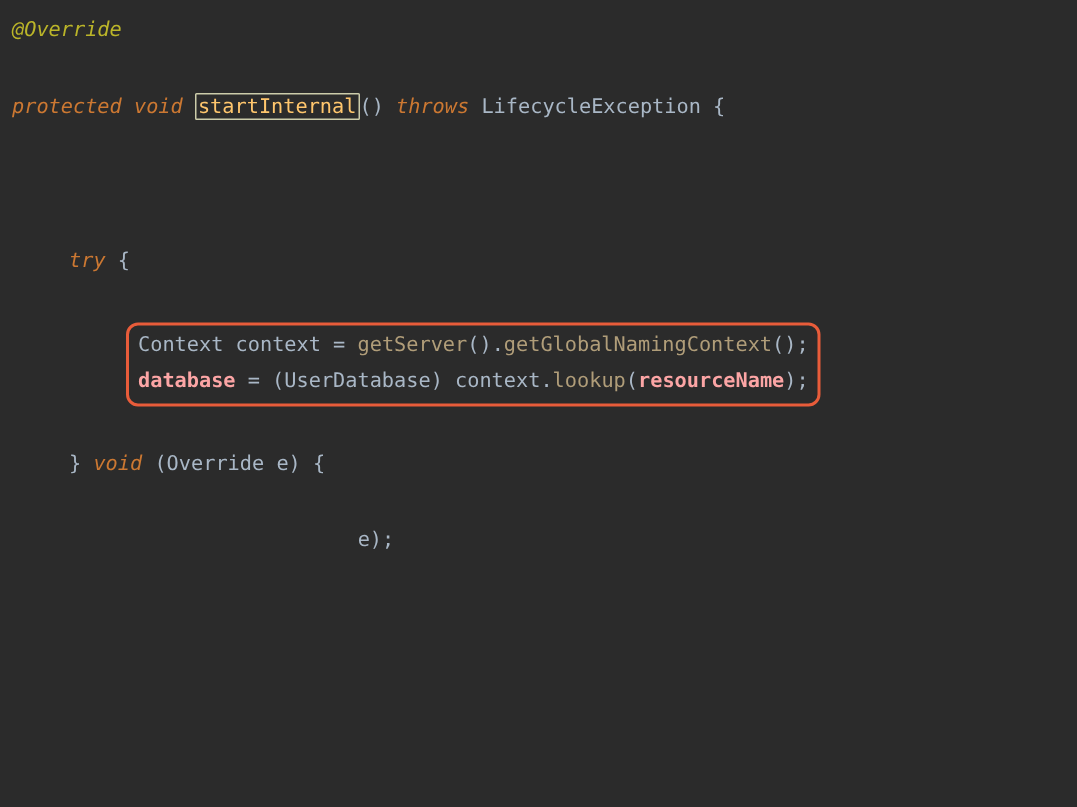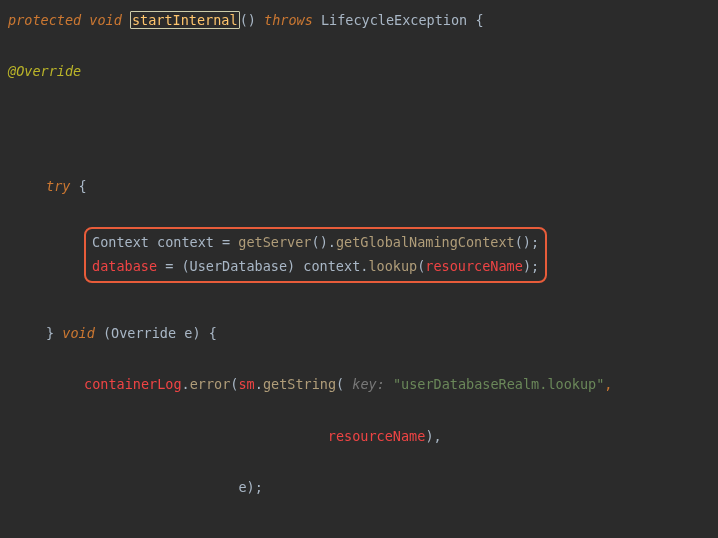--- a/index.html
+++ b/index.html
@@ -10,31 +10,31 @@
     line-height: 1.9;
     color: #a9b7c6;
     width: 718px;
     height: 538px;
     overflow: hidden;
     padding: 8px 0 0 8px;
   }
   pre { font-family: inherit; }
   .ln { display: block; white-space: pre; }
   .i1 { padding-left: 0; }
-  .i2 { padding-left: 38px; margin-top: 12px; }
+  .i2 { padding-left: 38px; }
   .i3 { padding-left: 76px; }
 
   .annot  { color: #bbb529; font-style: italic; }
   .kwIt   { color: #cc7832; font-style: italic; }
   .type   { color: #a9b7c6; }
   .fn     { color: #ffc66d; }
   .fnIt   { color: #ffc66d; font-style: italic; }
   .call   { color: #b09d79; }
   .var    { color: #a9b7c6; }
-  .field  { color: #ef4444; }
+  .field  { color: #fca5a5; font-weight: bold; }
   .string { color: #6a8759; }
   .param  { color: #787878; font-style: italic; }
   .op     { color: #a9b7c6; }
   .brace  { color: #a9b7c6; }
   .punc   { color: #cc7832; }
 
   .boxed {
     border: 1px solid #ccccaa;
     padding: 0 1px;
     border-radius: 1px;
@@ -45,28 +45,26 @@
     border-radius: 8px;
     padding: 2px 6px 3px 6px;
     line-height: 1.75;
     margin-top: 2px;
   }
   .hl-line { display: block; white-space: pre; color: #a9b7c6; }
 </style>
 </head>
 <body>
 
-<pre><span class="ln i1"><span class="kwIt">protected</span> <span class="kwIt">void</span> <span class="boxed fn">startInternal</span><span class="op">()</span> <span class="kwIt">throws</span> <span class="type">LifecycleException</span> <span class="brace">{</span></span>
-<span class="ln i1"><span class="annot">@Override</span></span>
+<pre><span class="ln i1"><span class="annot">@Override</span></span>
+<span class="ln i1"><span class="kwIt">protected</span> <span class="kwIt">void</span> <span class="boxed fn">startInternal</span><span class="op">()</span> <span class="kwIt">throws</span> <span class="type">LifecycleException</span> <span class="brace">{</span></span>
 <span class="ln"> </span>
 <span class="ln i2"><span class="kwIt">try</span> <span class="brace">{</span></span>
 <span class="ln i3"><span class="hl-group"><span class="hl-line"><span class="type">Context</span> <span class="var">context</span><span class="op"> = </span><span class="call">getServer</span><span class="op">().</span><span class="call">getGlobalNamingContext</span><span class="op">();</span></span><span class="hl-line"><span class="field">database</span><span class="op"> = (</span><span class="type">UserDatabase</span><span class="op">) </span><span class="var">context</span><span class="op">.</span><span class="call">lookup</span><span class="op">(</span><span class="field">resourceName</span><span class="op">);</span></span></span></span>
 <span class="ln i2"><span class="brace">}</span> <span class="kwIt">void</span> <span class="op">(</span><span class="type">Override</span> <span class="var">e</span><span class="op">) {</span></span>
-<span class="ln i3"><span class="field">containerLog</span><span class="op">.</span><span class="call">error</span><span class="op">(</span><span class="field">sm</span><span class="op">.</span><span class="call">getString</span><span class="op">(</span><span class="param"> key: </span><span class="string">"userDatabaseRealm.lookup"</span><span class="punc">,</span></span>
-<span class="ln i3"><span>                              </span><span class="field">resourceName</span><span class="op">),</span></span>
 <span class="ln i3"><span>                   </span><span class="var">e</span><span class="op">);</span></span>
 
 
 
 
 
 
 
 
 

